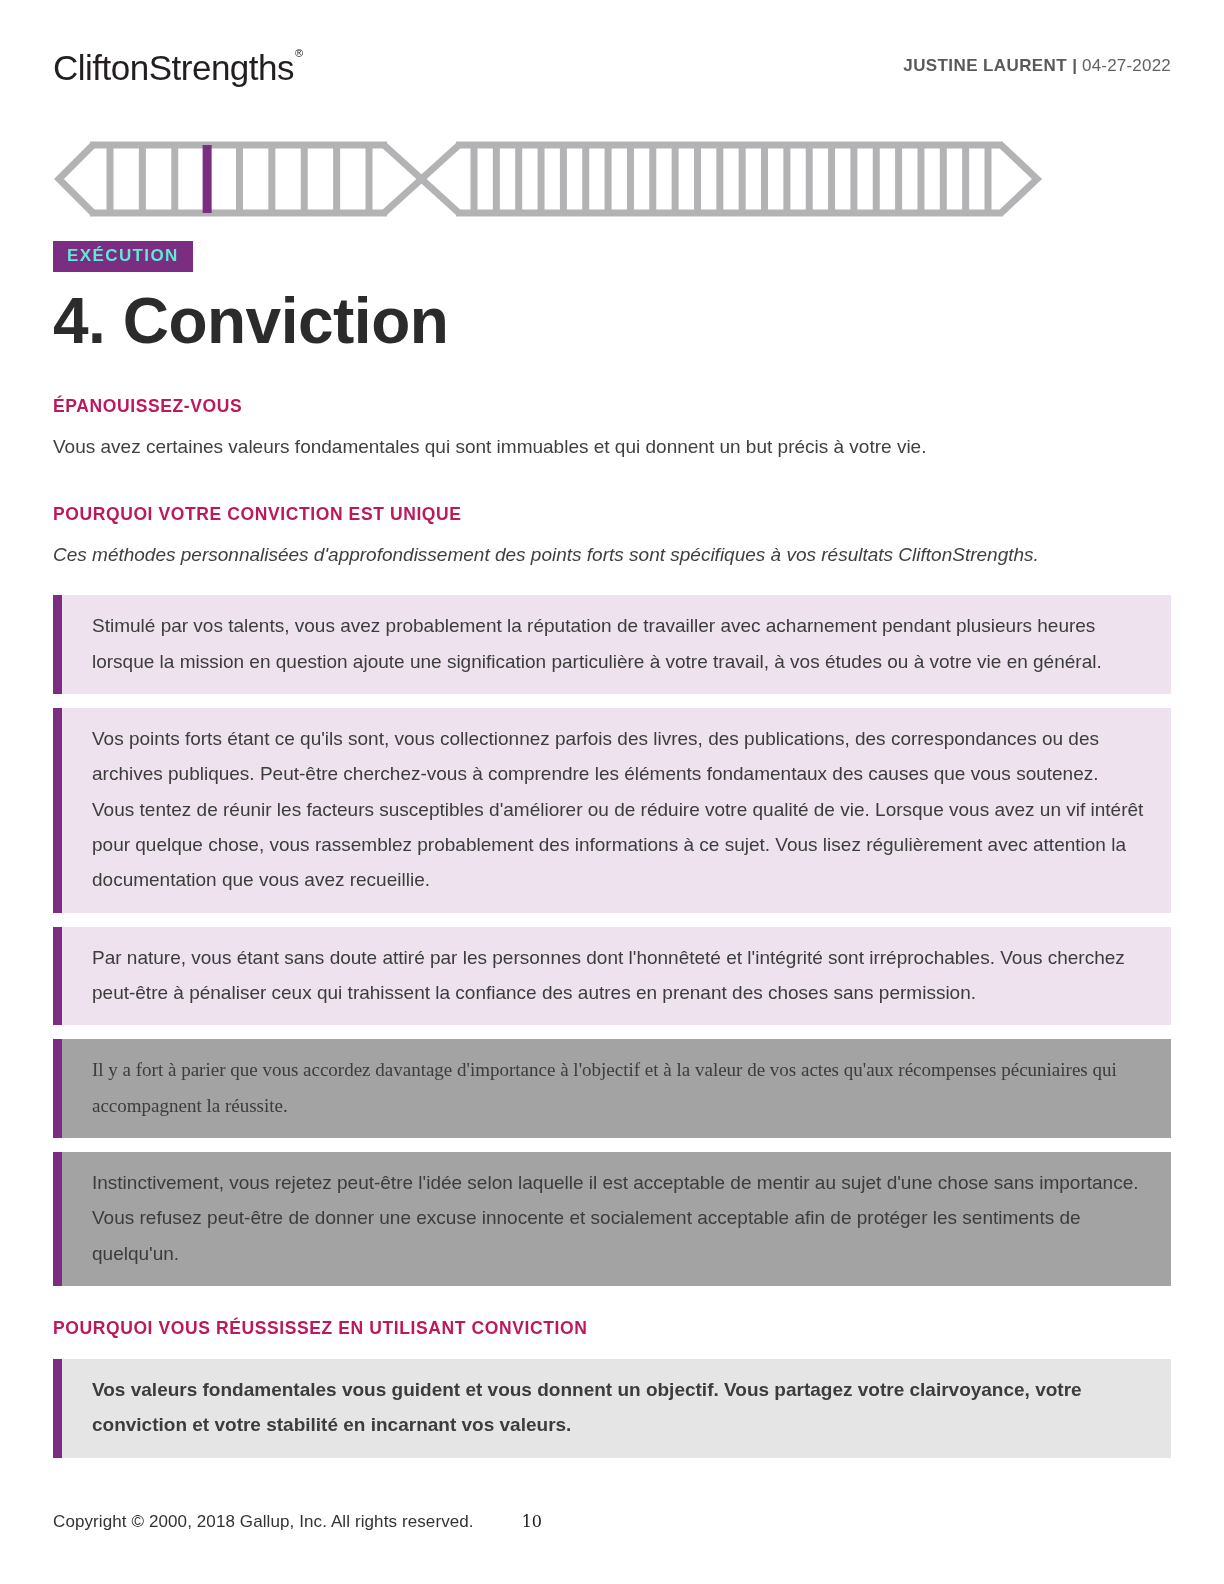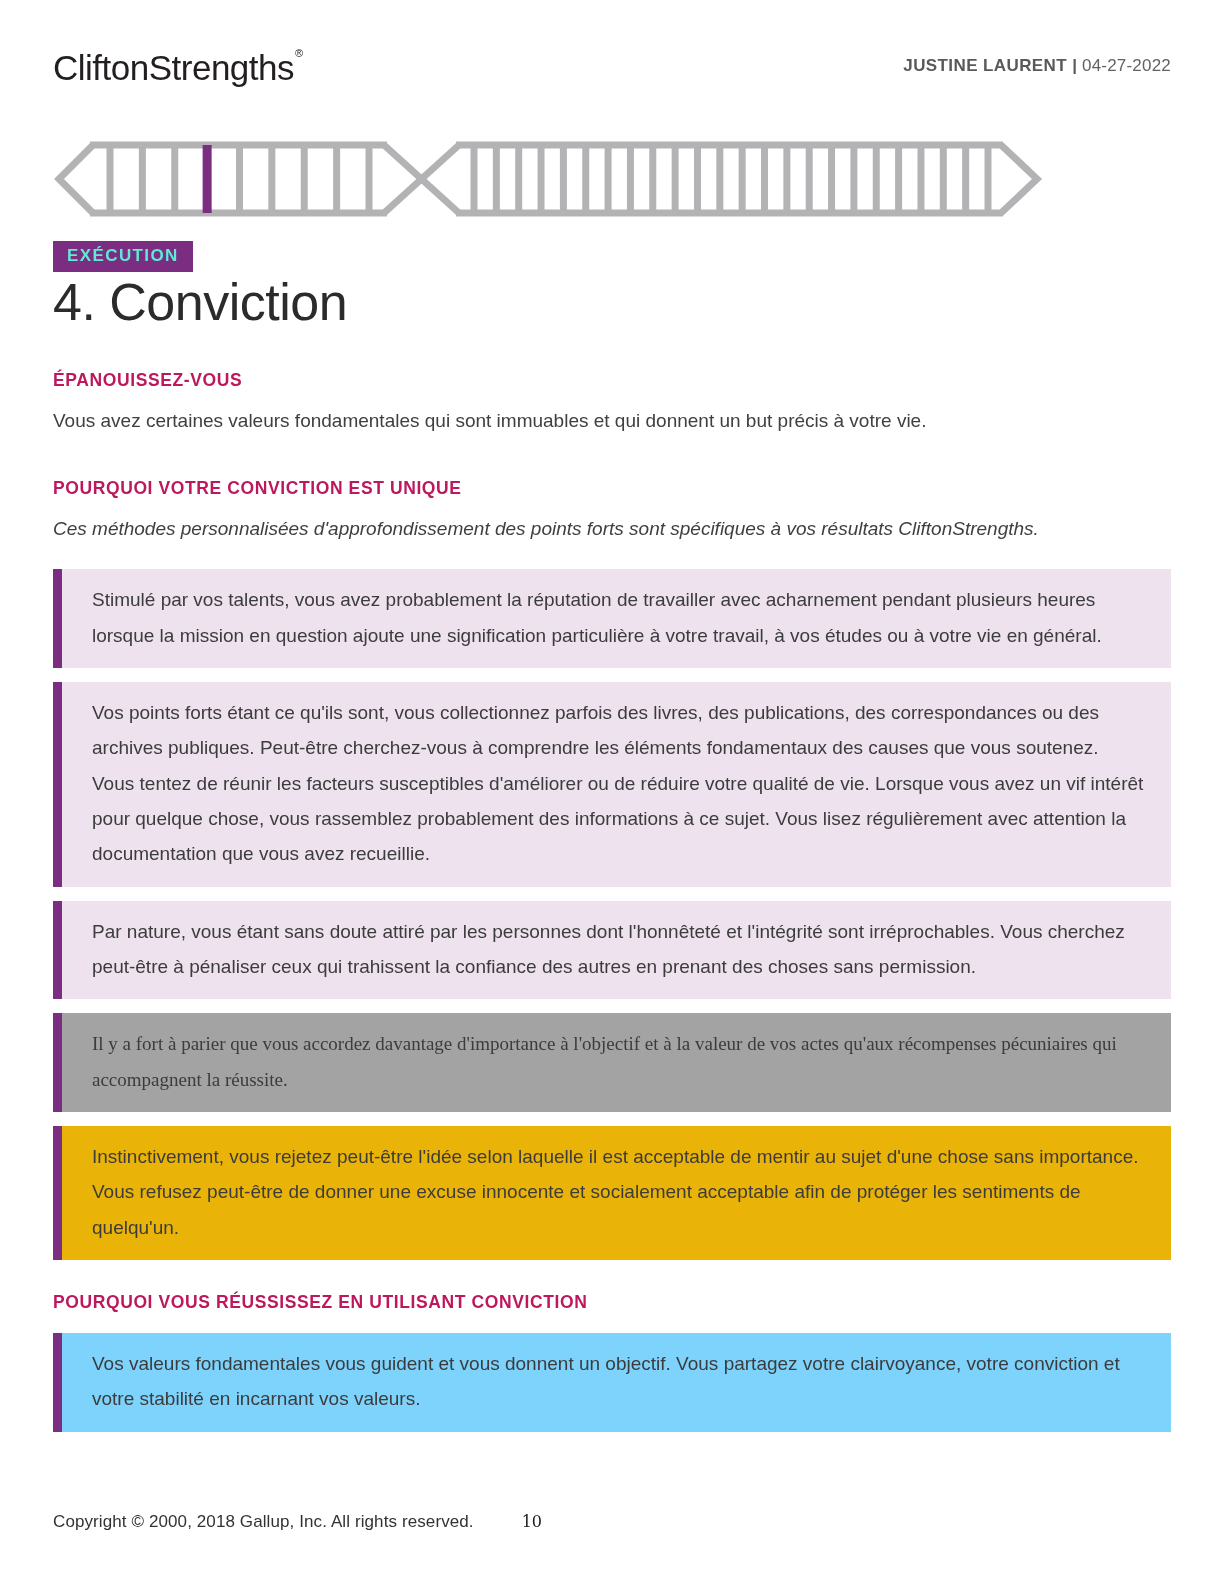--- a/index.html
+++ b/index.html
@@ -70,23 +70,23 @@
     display: inline-block;
     align-self: flex-start;
     margin-top: 20px;
     padding: 5px 14px 6px 14px;
     font-size: 17px;
     font-weight: 700;
     letter-spacing: 1.4px;
     color: #5eead4;
   }
   .page-title {
-    margin-top: 0;
-    font-size: 52px;
-    font-weight: 400;
+    margin-top: 12px;
+    font-size: 64px;
+    font-weight: 700;
     letter-spacing: -0.5px;
     color: #2b2b2b;
   }
 
   
   .section-heading {
     font-size: 17.5px;
     font-weight: 700;
     letter-spacing: 0.6px;
     color: #be185d;
@@ -218,26 +218,26 @@
   <p class="body-text">Vous avez certaines valeurs fondamentales qui sont immuables et qui donnent un but précis à votre vie.</p>
 
   <h2 class="section-heading h-unique">POURQUOI VOTRE CONVICTION EST UNIQUE</h2>
   <p class="body-text intro-italic">Ces méthodes personnalisées d'approfondissement des points forts sont spécifiques à vos résultats CliftonStrengths.</p>
 
   <div class="boxes">
     <div class="insight-box" style="background: rgb(237, 226, 238); border-left-color: rgb(123, 45, 129);">Stimulé par vos talents, vous avez probablement la réputation de travailler avec acharnement pendant plusieurs heures lorsque la mission en question ajoute une signification particulière à votre travail, à vos études ou à votre vie en général.</div>
     <div class="insight-box" style="background: rgb(237, 226, 238); border-left-color: rgb(123, 45, 129);">Vos points forts étant ce qu'ils sont, vous collectionnez parfois des livres, des publications, des correspondances ou des archives publiques. Peut-être cherchez-vous à comprendre les éléments fondamentaux des causes que vous soutenez. Vous tentez de réunir les facteurs susceptibles d'améliorer ou de réduire votre qualité de vie. Lorsque vous avez un vif intérêt pour quelque chose, vous rassemblez probablement des informations à ce sujet. Vous lisez régulièrement avec attention la documentation que vous avez recueillie.</div>
     <div class="insight-box" style="background: rgb(237, 226, 238); border-left-color: rgb(123, 45, 129);">Par nature, vous étant sans doute attiré par les personnes dont l'honnêteté et l'intégrité sont irréprochables. Vous cherchez peut-être à pénaliser ceux qui trahissent la confiance des autres en prenant des choses sans permission.</div>
     <div class="insight-box" style="background: #a3a3a3; border-left-color: rgb(123, 45, 129); font-family: Liberation Serif, serif;">Il y a fort à parier que vous accordez davantage d'importance à l'objectif et à la valeur de vos actes qu'aux récompenses pécuniaires qui accompagnent la réussite.</div>
-    <div class="insight-box" style="background: #eab308; border-left-color: rgb(123, 45, 129);">Instinctivement, vous rejetez peut-être l'idée selon laquelle il est acceptable de mentir au sujet d'une chose sans importance. Vous refusez peut-être de donner une excuse innocente et socialement acceptable afin de protéger les sentiments de quelqu'un.</div>
+    <div class="insight-box" style="background: #a3a3a3; border-left-color: rgb(123, 45, 129);">Instinctivement, vous rejetez peut-être l'idée selon laquelle il est acceptable de mentir au sujet d'une chose sans importance. Vous refusez peut-être de donner une excuse innocente et socialement acceptable afin de protéger les sentiments de quelqu'un.</div>
   </div>
 
   <h2 class="section-heading h-succeed">POURQUOI VOUS RÉUSSISSEZ EN UTILISANT CONVICTION</h2>
   <div class="boxes boxes-succeed">
-    <div class="insight-box" style="background: #7dd3fc; border-left-color: rgb(123, 45, 129);">Vos valeurs fondamentales vous guident et vous donnent un objectif. Vous partagez votre clairvoyance, votre conviction et votre stabilité en incarnant vos valeurs.</div>
+    <div class="insight-box" style="background: #e5e5e5; border-left-color: rgb(123, 45, 129); font-weight: bold;">Vos valeurs fondamentales vous guident et vous donnent un objectif. Vous partagez votre clairvoyance, votre conviction et votre stabilité en incarnant vos valeurs.</div>
   </div>
 
   <div class="footer">
     <span class="copyright">Copyright © 2000, 2018 Gallup, Inc. All rights reserved.</span>
     <span class="page-number">10</span>
   </div>
 
 </div>
 
 </body></html>

